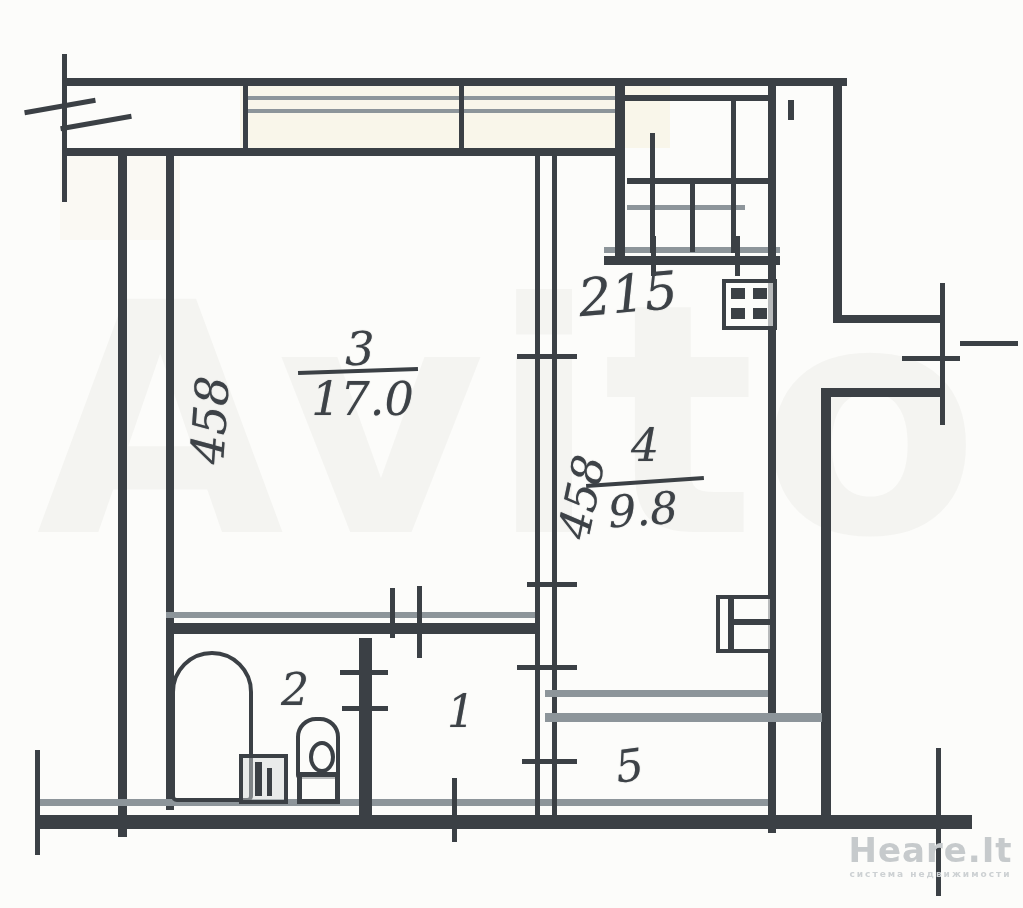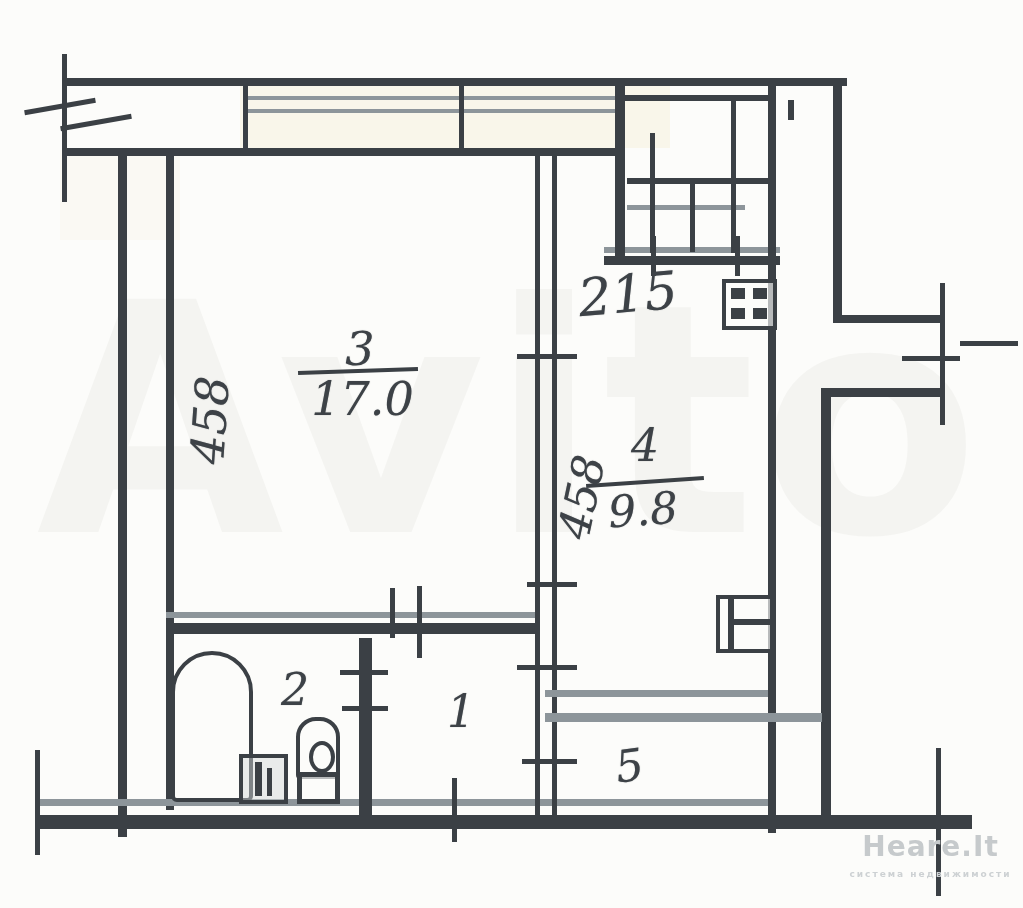--- a/index.html
+++ b/index.html
@@ -49,21 +49,21 @@
     letter-spacing:4px;
     color:rgba(188,190,182,0.12);
     pointer-events:none;
   }
   #logo{
     position:absolute;left:838px;top:833px;width:185px;
     text-align:center;
     font-family:"DejaVu Sans", sans-serif;
     color:#c6cacc;
     font-weight:bold;
-    font-size:28px;
+    font-size:34px;
     line-height:1;
     letter-spacing:1px;
   }
   #logo-tagline{
     position:absolute;left:838px;top:869px;width:185px;
     text-align:center;
     font-family:"DejaVu Sans", sans-serif;
     color:#cdd1d3;
     font-weight:bold;
     font-size:9px;

